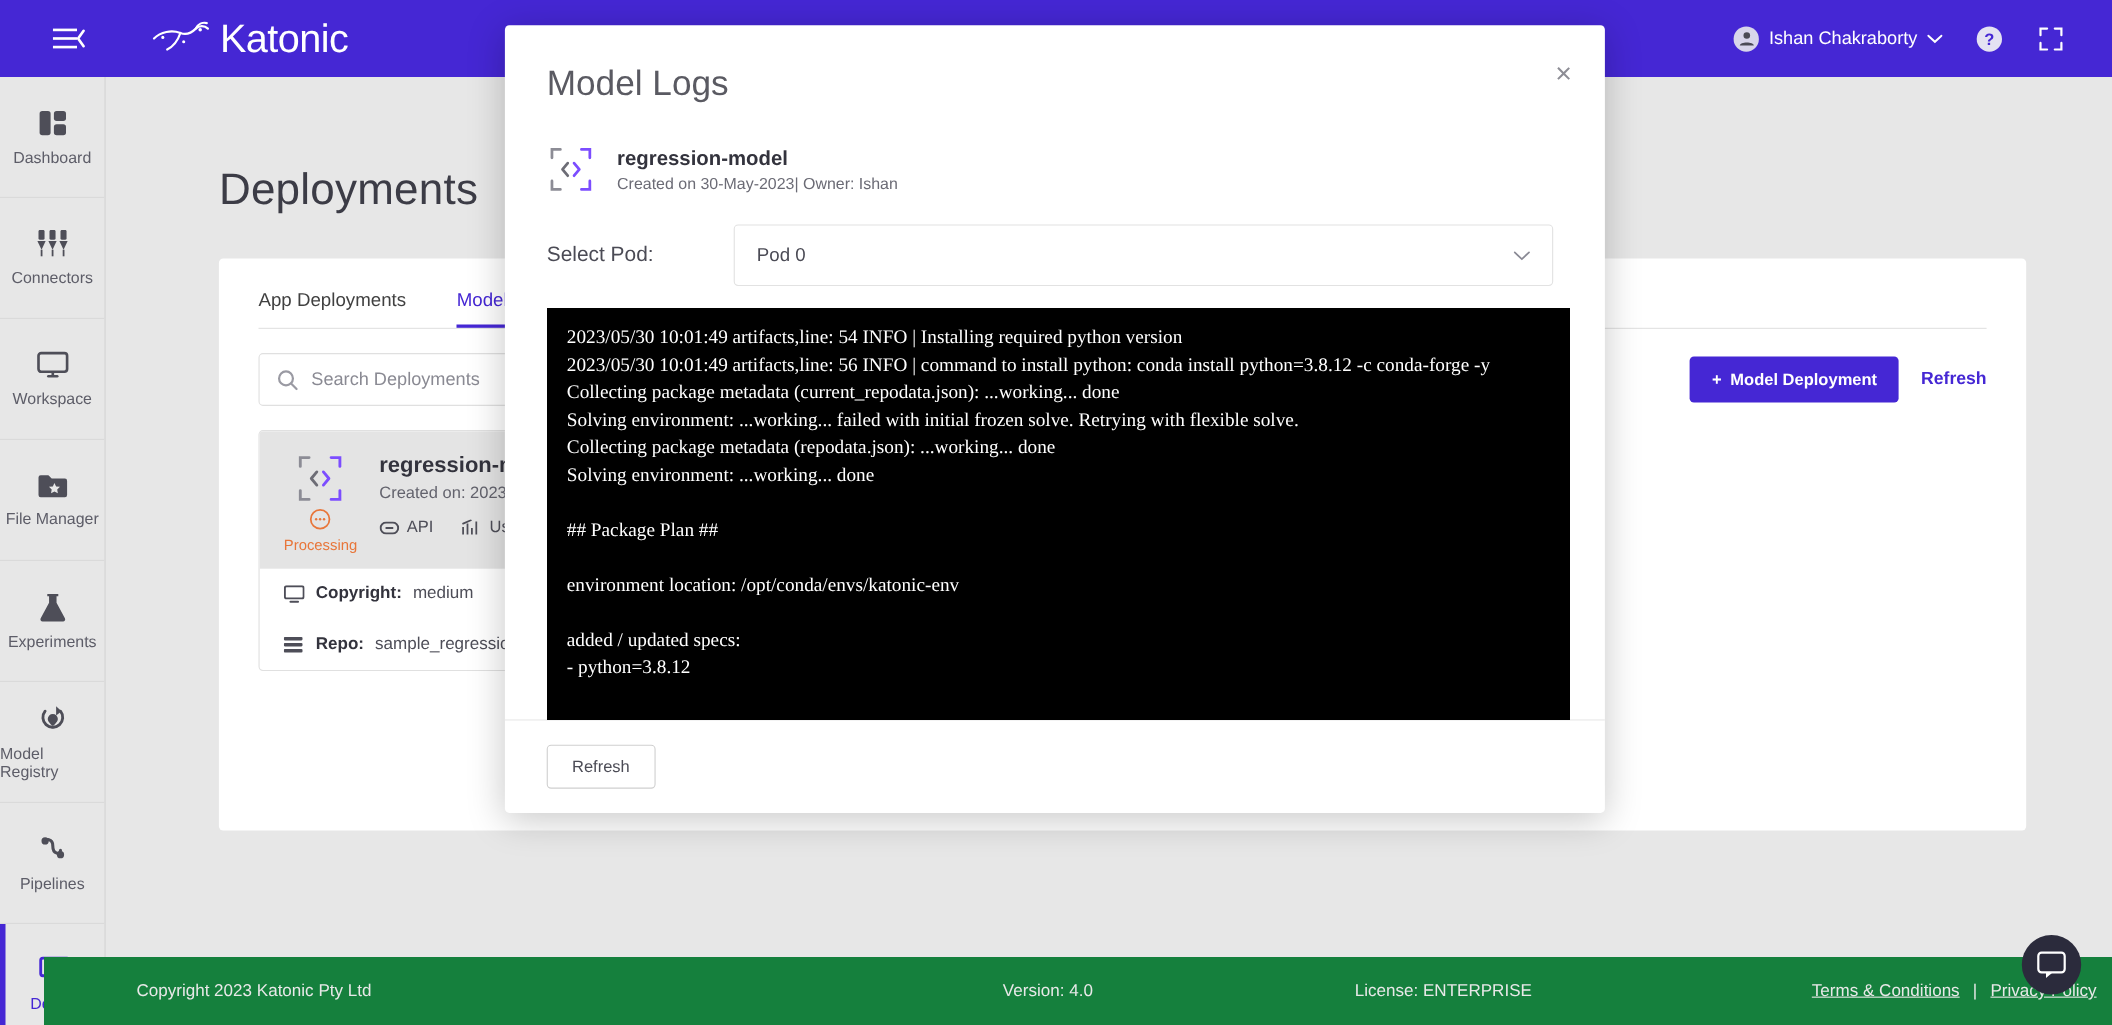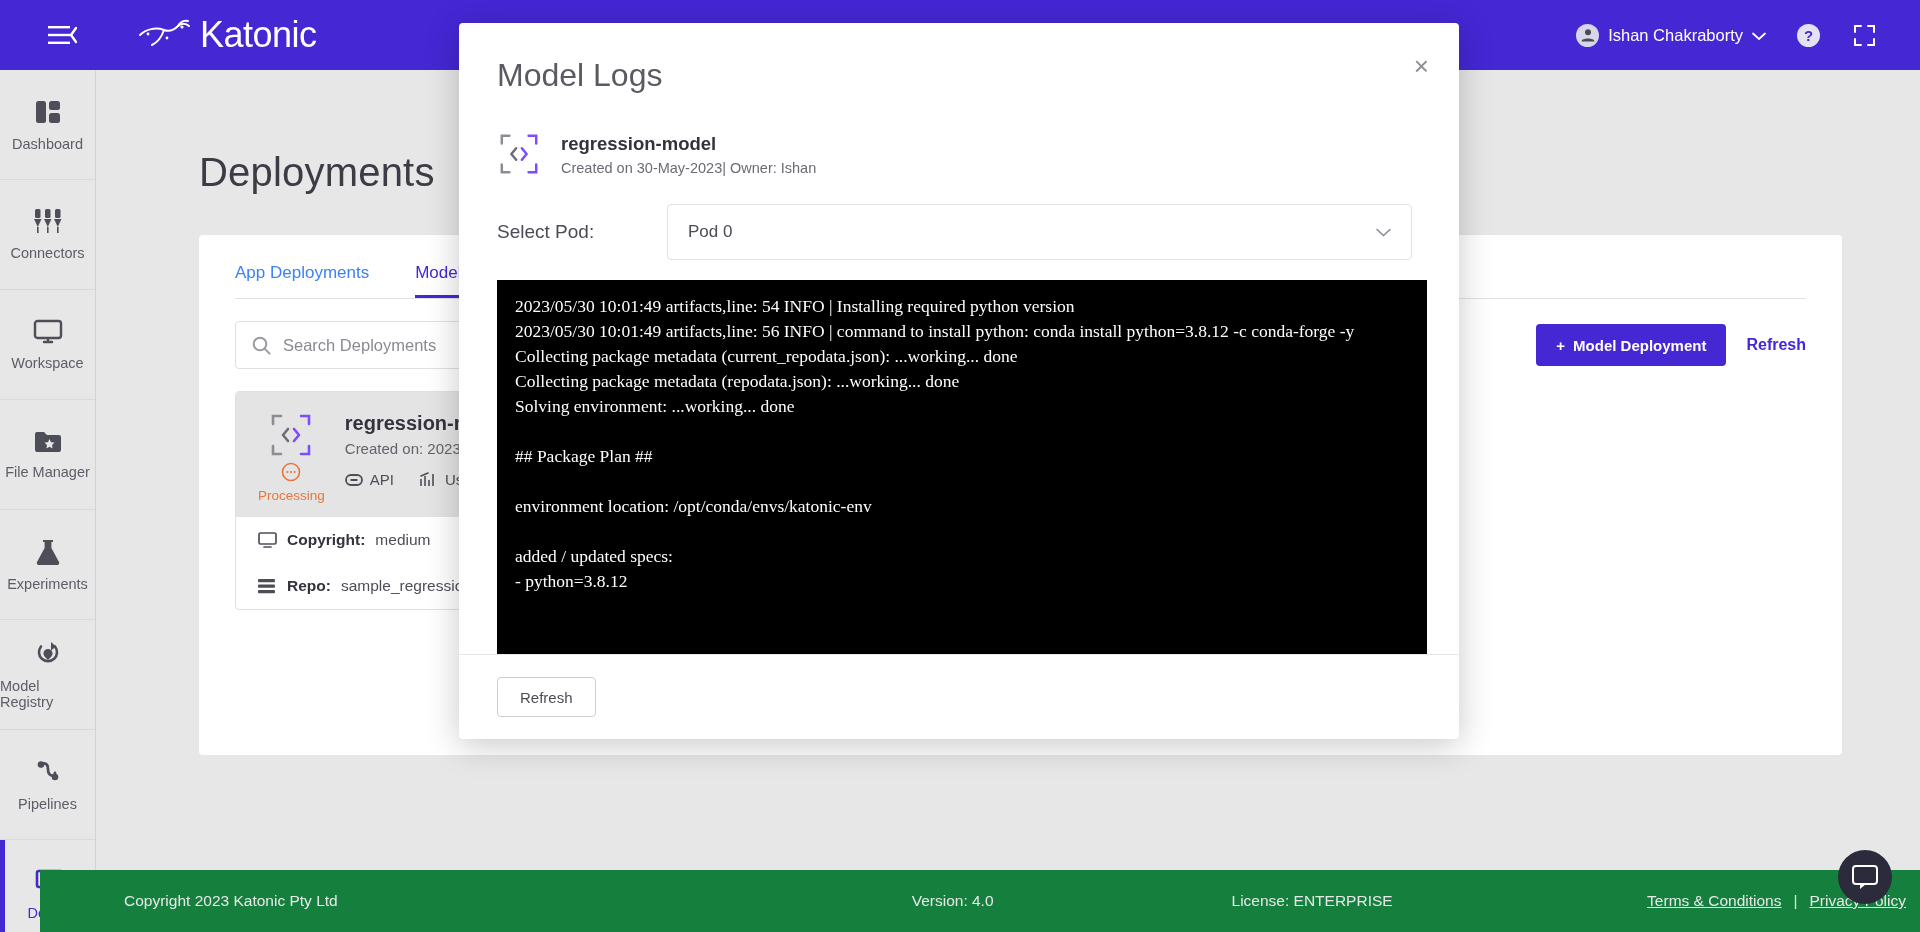--- a/index.html
+++ b/index.html
@@ -41,21 +41,21 @@
   .side-item.active { border-left: 5px solid #4527d4; }
 
   
   .main { position: absolute; top: 70px; left: 121px; right: 0; bottom: 62px;
     background: #e7e7e7; overflow: hidden; }
   .page-title { font-size: 40px; color: #3c3c46; font-weight: 400;
     margin: 80px 0 0 78px; letter-spacing: 0.2px; }
   .panel { margin: 40px 78px 0 78px; background: #fff; border-radius: 4px;
     height: 520px; position: relative; }
   .tabs { display: flex; gap: 46px; padding: 28px 36px 0 36px; }
-  .tab { font-size: 17px; color: #3b82f6; padding-bottom: 12px; cursor: pointer; }
+  .tab { font-size: 17px; color: #404040; padding-bottom: 12px; cursor: pointer; }
   .tab.active { color: #4527d4; border-bottom: 3px solid #4527d4; }
   .tab-rule { border-bottom: 1px solid #e2e2e2; margin: 0 36px; }
   .toolbar { display: flex; align-items: center; padding: 22px 36px 0 36px; }
   .search-box { flex: 0 0 820px; height: 48px; border: 1px solid #e0e0e0; border-radius: 4px;
     display: flex; align-items: center; gap: 12px; padding: 0 16px; color: #8a8a93; font-size: 16.5px; }
   .toolbar-right { margin-left: auto; display: flex; align-items: center; gap: 20px; }
   .btn-primary { background: #4527d4; color: #fff; font-size: 15px; border: none;
     border-radius: 4px; height: 42px; padding: 0 20px; display: flex; align-items: center;
     gap: 8px; cursor: pointer; font-weight: 600; }
   .link-refresh { color: #4527d4; font-size: 16px; font-weight: 700; cursor: pointer; }
@@ -366,20 +366,21 @@
         <svg width="15" height="9" viewBox="0 0 15 9" fill="none">
             <path d="M1 1.5 L7.5 7.5 L14 1.5" stroke="#8a8a95" stroke-width="1.6" stroke-linecap="round"></path>
           </svg>
       </span>
     </div>
   </div>
   <div class="log-box" id="log-box">
       <div class="log-line">2023/05/30 10:01:49 artifacts,line: 54 INFO | Installing required python version</div>
       <div class="log-line">2023/05/30 10:01:49 artifacts,line: 56 INFO | command to install python: conda install python=3.8.12 -c conda-forge -y</div>
       <div class="log-line">Collecting package metadata (current_repodata.json): ...working... done</div>
+      <div class="log-line">Solving environment: ...working... failed with initial frozen solve. Retrying with flexible solve.</div>
       <div class="log-line">Collecting package metadata (repodata.json): ...working... done</div>
       <div class="log-line">Solving environment: ...working... done</div>
       <div class="log-line blank">&nbsp;</div>
       <div class="log-line">## Package Plan ##</div>
       <div class="log-line blank">&nbsp;</div>
       <div class="log-line">environment location: /opt/conda/envs/katonic-env</div>
       <div class="log-line blank">&nbsp;</div>
       <div class="log-line">added / updated specs:</div>
       <div class="log-line">- python=3.8.12</div>
       <div class="log-line blank">&nbsp;</div>

